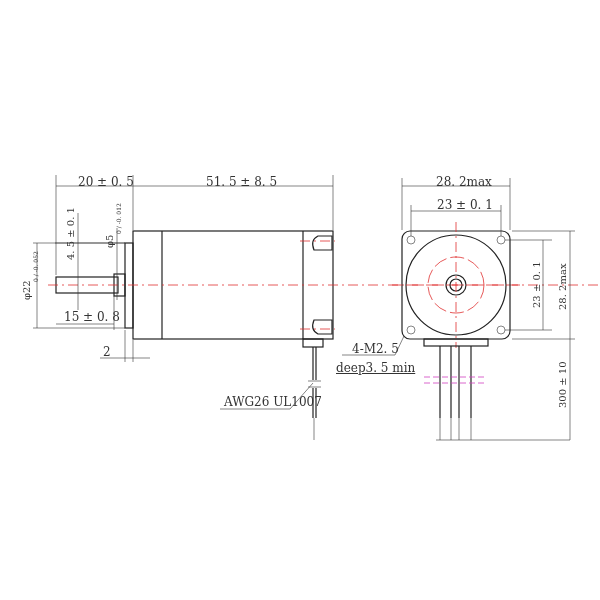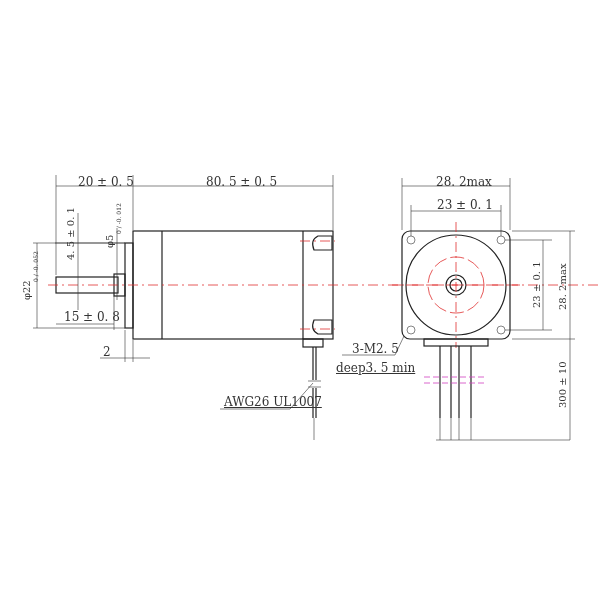--- a/index.html
+++ b/index.html
@@ -110,29 +110,29 @@
     <line class="thin" x1="512" y1="231" x2="575" y2="231"></line>
     <line class="thin" x1="512" y1="339" x2="575" y2="339"></line>
     <line class="thin" x1="570" y1="231" x2="570" y2="339"></line>
     <line class="thin" x1="570" y1="339" x2="570" y2="440"></line>
 
     <polyline class="thin" points="342,355 395,355 404,336"></polyline>
   </g>
 </svg>
 
 <span class="lbl" style="left:78px;top:177px;">20 ± 0. 5</span>
-<span class="lbl" style="left:206px;top:177px;">80. 5 ± 0. 5</span>
+<span class="lbl" style="left:206px;top:177px;">51. 5 ± 8. 5</span>
 <span class="vlbl" style="left:66px;top:260px;">4. 5 ± 0. 1</span>
 <span class="vlbl" style="left:105px;top:248px;">φ5</span>
 <span class="vlbl" style="left:114px;top:234px;font-size:6px;">0 / -0. 012</span>
 <span class="vlbl" style="left:22px;top:300px;">φ22</span>
 <span class="vlbl" style="left:31px;top:282px;font-size:6px;">0 / -0. 052</span>
 <span class="lbl" style="left:64px;top:312px;">15 ± 0. 8</span>
 <span class="lbl" style="left:103px;top:347px;">2</span>
-<span class="lbl" style="left:224px;top:397px;text-decoration:underline;">AWG26 UL1007</span>
+<span class="lbl" style="left:224px;top:397px;">AWG26 UL1007</span>
 
 <span class="lbl" style="left:436px;top:177px;">28. 2max</span>
 <span class="lbl" style="left:437px;top:200px;">23 ± 0. 1</span>
 <span class="vlbl" style="left:532px;top:308px;">23 ± 0. 1</span>
 <span class="vlbl" style="left:558px;top:310px;">28. 2max</span>
-<span class="lbl" style="left:352px;top:344px;">3-M2. 5</span>
+<span class="lbl" style="left:352px;top:344px;">4-M2. 5</span>
 <span class="lbl" style="left:336px;top:363px;text-decoration:underline;">deep3. 5 min</span>
 <span class="vlbl" style="left:558px;top:408px;">300 ± 10</span>
 
 </body></html>

